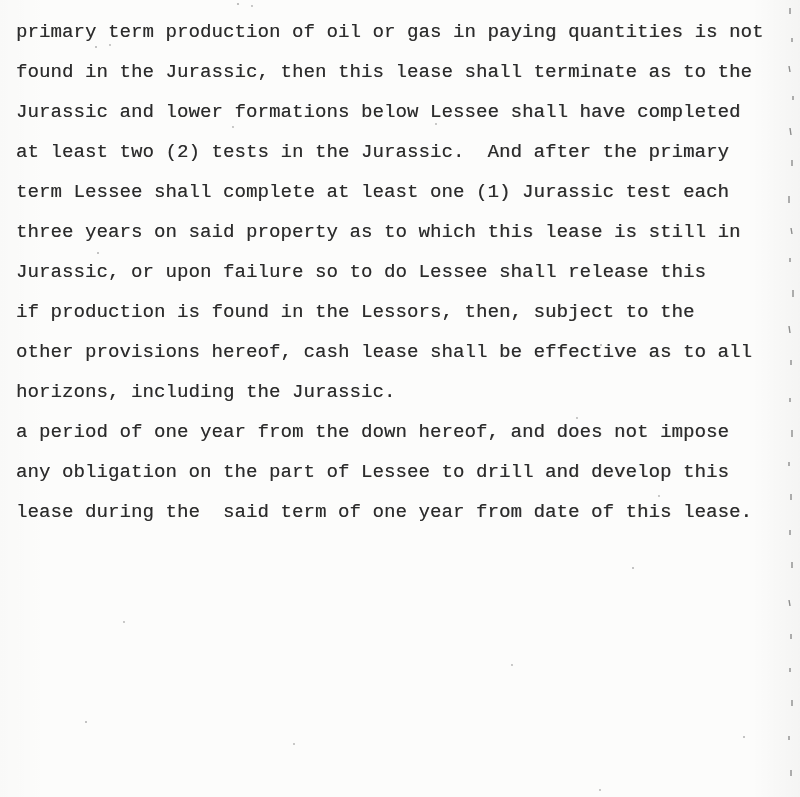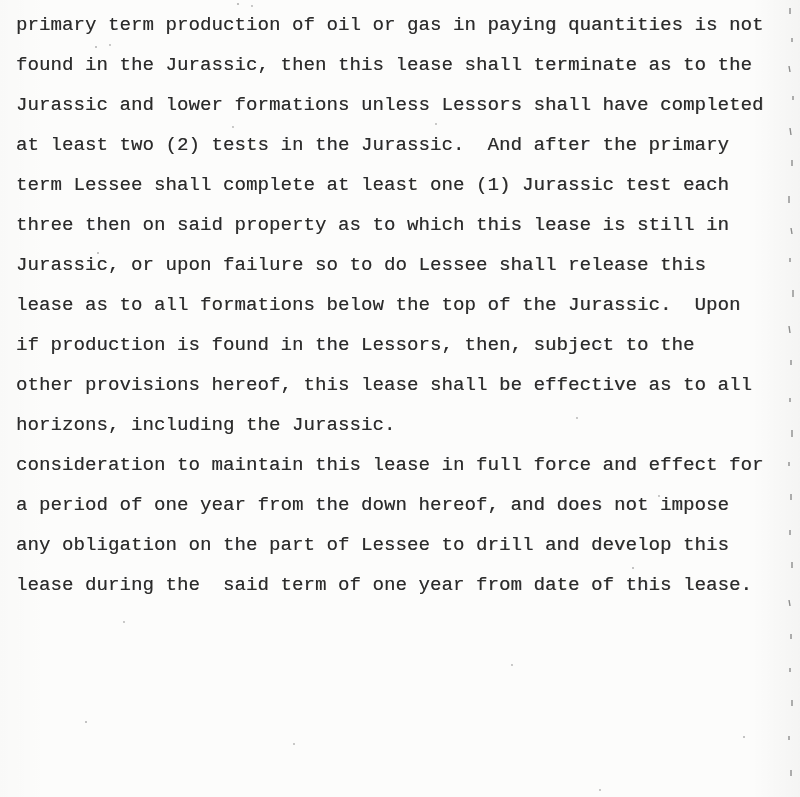--- a/index.html
+++ b/index.html
@@ -10,21 +10,21 @@
   body {
     background: #fcfcfb;
     font-family: "Liberation Mono", "DejaVu Sans Mono", monospace;
   }
   .page {
     position: relative;
     width: 800px; height: 797px;
     background:
       linear-gradient(90deg, rgba(0,0,0,0.012) 0%, rgba(0,0,0,0) 6%, rgba(0,0,0,0) 94%, rgba(0,0,0,0.03) 100%),
       #fcfcfb;
-    padding: 5px 0 0 16px;
+    padding: 12px 0 0 16px;
   }
   .text-block {
     position: relative;
     width: 784px;
   }
   .tline {
     white-space: pre;
     height: 40px;
     line-height: 40px;
     font-size: 19px;
@@ -40,30 +40,28 @@
   }
 </style>
 </head>
 <body>
 
 <div class="page">
 
   <div class="text-block">
     <div class="tline">primary term production of oil or gas in paying quantities is not</div>
     <div class="tline">found in the Jurassic, then this lease shall terminate as to the</div>
-    <div class="tline">Jurassic and lower formations unless Lessors shall have completed</div>
+    <div class="tline">Jurassic and lower formations below Lessee shall have completed</div>
     <div class="tline">at least two (2) tests in the Jurassic.  And after the primary</div>
     <div class="tline">term Lessee shall complete at least one (1) Jurassic test each</div>
-    <div class="tline">three then on said property as to which this lease is still in</div>
+    <div class="tline">three years on said property as to which this lease is still in</div>
     <div class="tline">Jurassic, or upon failure so to do Lessee shall release this</div>
-    <div class="tline">lease as to all formations below the top of the Jurassic.  Upon</div>
     <div class="tline">if production is found in the Lessors, then, subject to the</div>
-    <div class="tline">other provisions hereof, this lease shall be effective as to all</div>
+    <div class="tline">other provisions hereof, cash lease shall be effective as to all</div>
     <div class="tline">horizons, including the Jurassic.</div>
-    <div class="tline">consideration to maintain this lease in full force and effect for</div>
     <div class="tline">a period of one year from the down hereof, and does not impose</div>
     <div class="tline">any obligation on the part of Lessee to drill and develop this</div>
     <div class="tline">lease during the  said term of one year from date of this lease.</div>
   </div>
 
   <svg class="noise-overlay" width="800" height="797" viewBox="0 0 800 797" xmlns="http://www.w3.org/2000/svg">
 
     <g stroke="#6a6a6a" stroke-width="1.4" opacity="0.75">
       <line x1="790" y1="8" x2="790" y2="14"></line>
       <line x1="792" y1="38" x2="792" y2="42"></line>

